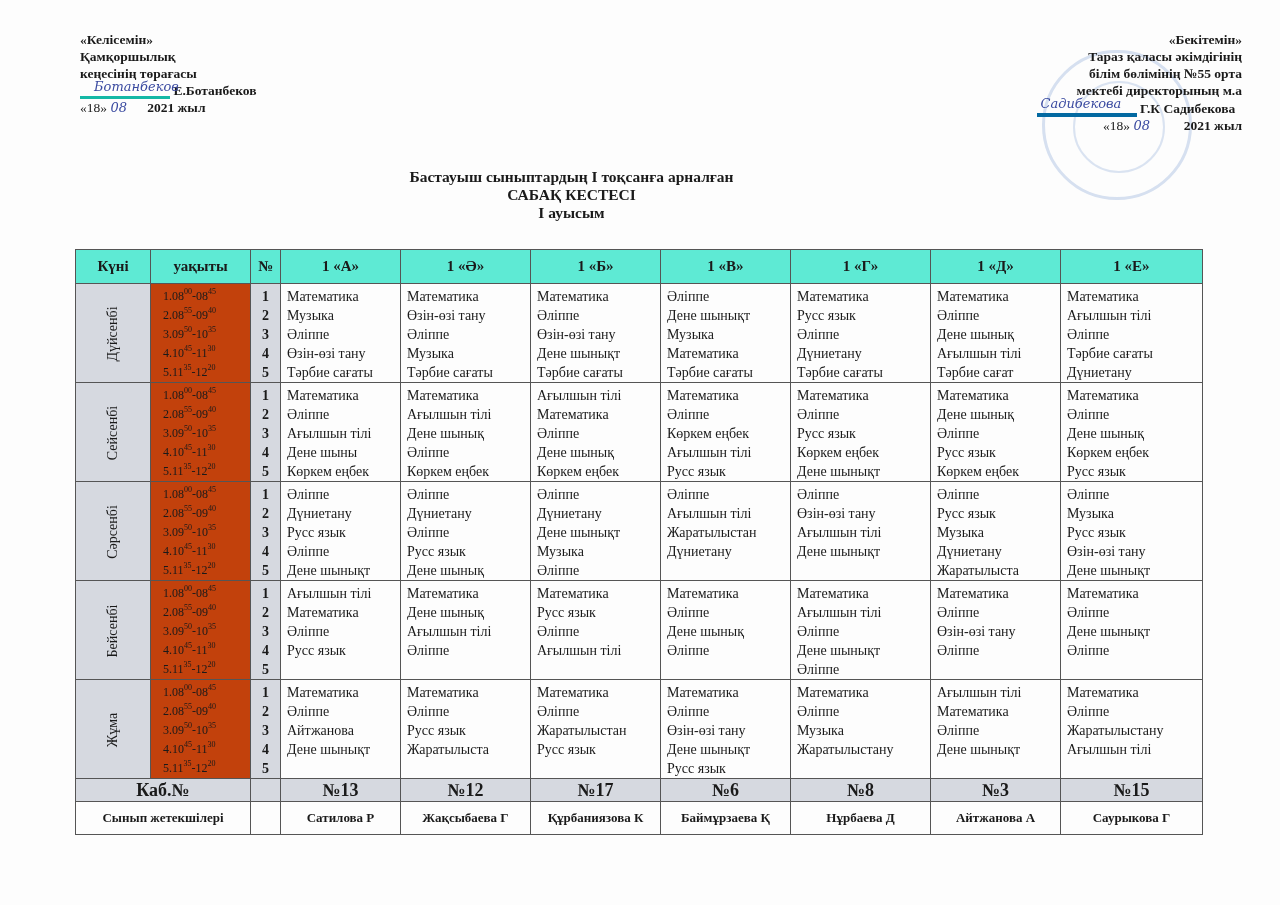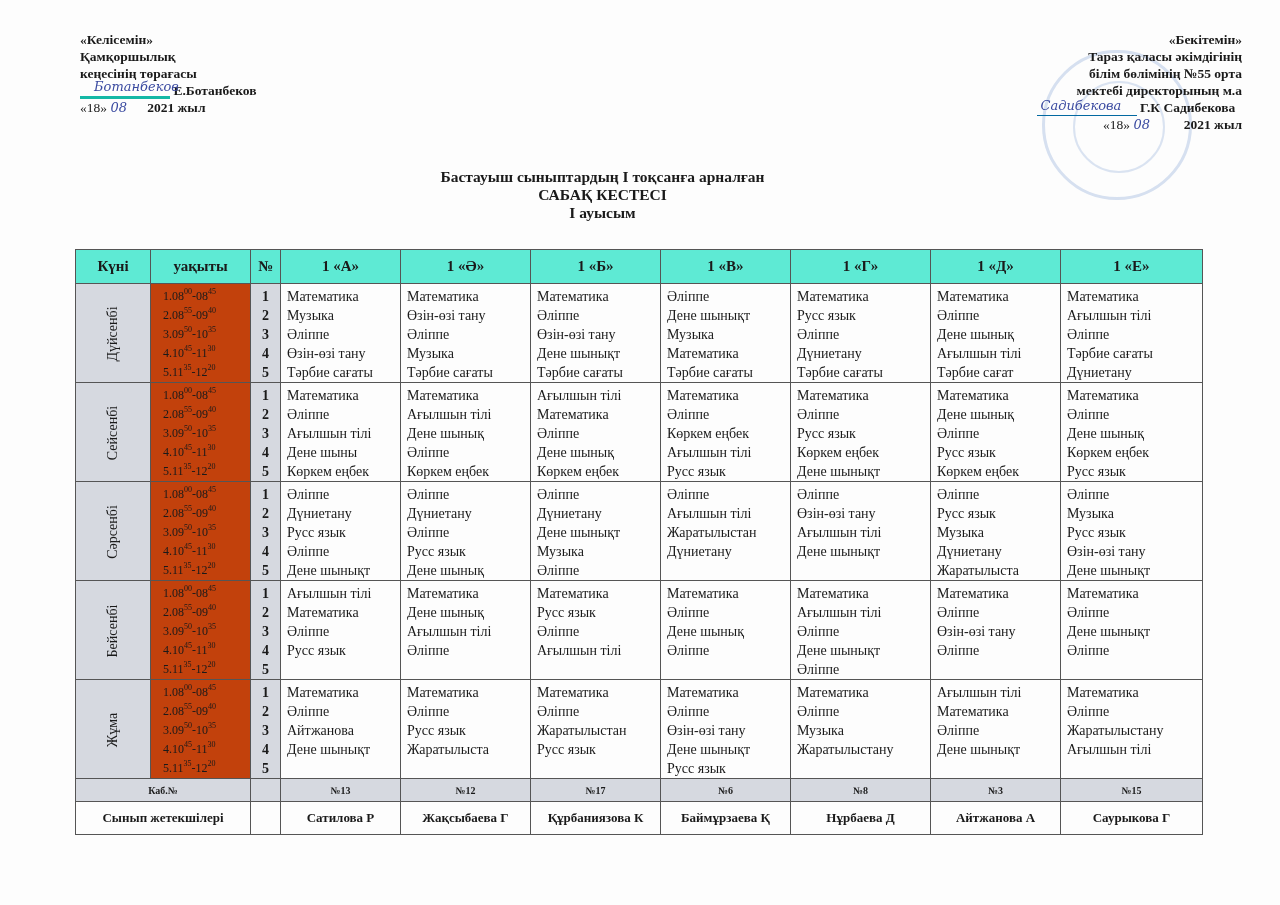--- a/index.html
+++ b/index.html
@@ -1,37 +1,37 @@
 <!DOCTYPE html>
 <html><head>
 <meta charset="utf-8">
 <style>
   html, body { margin:0; padding:0; }
   body { width:1280px; height:905px; background:#fdfdfd; position:relative; overflow:hidden;
          font-family:"Liberation Serif", "DejaVu Serif", serif; color:#1a1a1a; }
   .approve-left { position:absolute; left:80px; top:31px; font-weight:bold; font-size:13.5px; line-height:17px; }
   .approve-left .sigline { display:inline-block; width:90px; border-bottom:3px solid #14b8a6; height:14px; position:relative; vertical-align:bottom; }
   .approve-right { position:absolute; right:38px; top:31px; text-align:right; font-weight:bold; font-size:13.5px; line-height:17px; }
-  .approve-right .sigline { display:inline-block; width:100px; border-bottom:1px solid #0369a1; height:14px; vertical-align:bottom; }
+  .approve-right .sigline { display:inline-block; width:100px; border-bottom:4px solid #0369a1; height:14px; vertical-align:bottom; }
   .sig { font-family:"DejaVu Serif", serif; font-style:italic; color:#3a4aa0; font-weight:normal; font-size:13px; }
   .stamp { position:absolute; left:1042px; top:50px; width:150px; height:150px; border-radius:50%;
            border:3px solid rgba(140,170,215,0.35); box-sizing:border-box; }
   .stamp::after { content:""; position:absolute; left:28px; top:28px; width:88px; height:88px; border-radius:50%;
            border:2px solid rgba(140,170,215,0.30); }
-  .title { position:absolute; left:0; width:1143px; top:168px; text-align:center; font-weight:bold; font-size:15.5px; line-height:18px;padding-left:31px; }
+  .title { position:absolute; left:0; width:1143px; top:168px; text-align:center; font-weight:bold; font-size:15.5px; line-height:18px; }
   table.sched { position:absolute; left:75px; top:249px; width:1127px; border-collapse:collapse; table-layout:fixed; }
   table.sched td, table.sched th { border:1px solid #555; padding:0; }
   th.hd { background:#5eead4; height:33px; font-size:15px; font-weight:bold; text-align:center; }
   td.day { background:#d6d9e0; text-align:center; vertical-align:middle; }
   td.day span { display:inline-block; transform:rotate(-90deg); white-space:nowrap; font-size:14px; }
   td.times { background:#c2410c; font-size:12px; font-weight:normal; line-height:19px; padding-left:12px !important; vertical-align:top; padding-top:3px !important;margin-top:8px; }
   td.nums { background:#d6d9e0; font-size:14px; font-weight:bold; text-align:center; line-height:19px; vertical-align:top; padding-top:3px !important; }
   td.subj { font-size:14px; line-height:19px; vertical-align:top; padding:3px 0 0 6px !important; white-space:nowrap; overflow:hidden; }
   tr.dayrow { height:96px; }
-  tr.cab td { background:#d6d9e0; height:22px; font-size:10px; font-weight:bold; text-align:center; }
+  tr.cab td { background:#d6d9e0; height:22px; font-size:18px; font-weight:bold; text-align:center; }
   tr.teach td { height:32px; font-size:13px; font-weight:bold; text-align:center; }
   sup { font-size:8px; vertical-align:6px; line-height:0; }
   .line { display:block; }
 </style>
 </head>
 <body>
 
 <div class="approve-left">
   <span class="line">«Келісемін»</span>
   <span class="line">Қамқоршылық</span>

